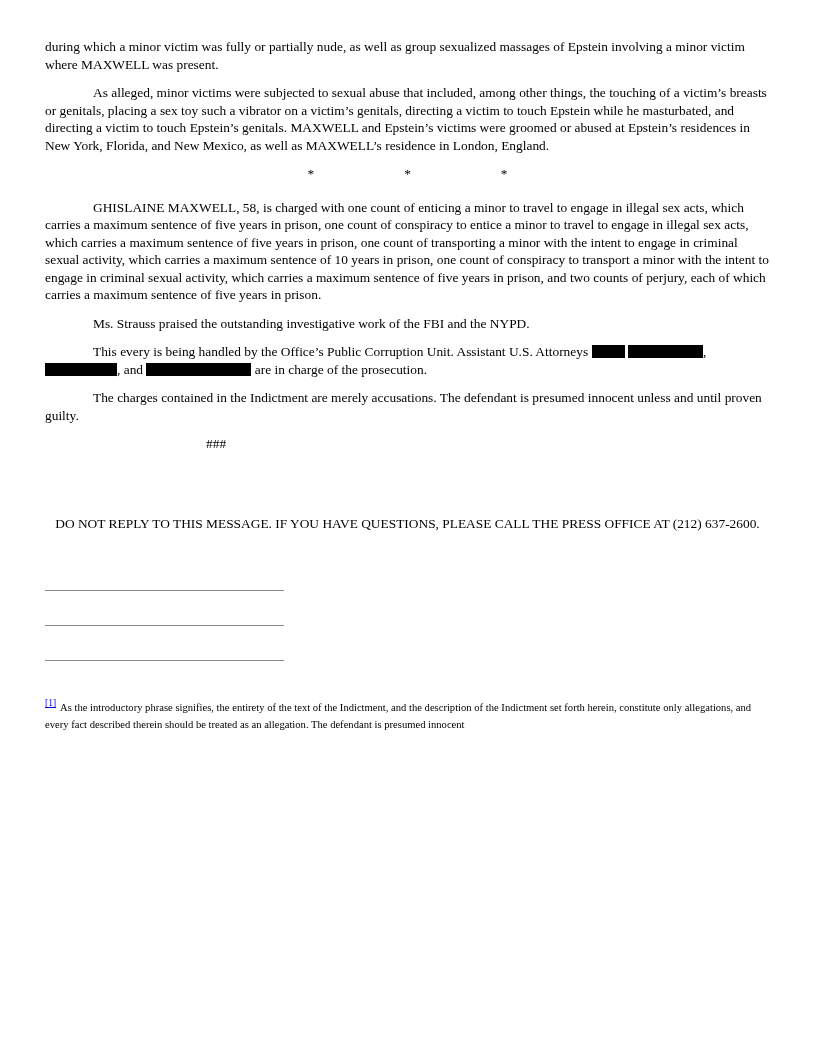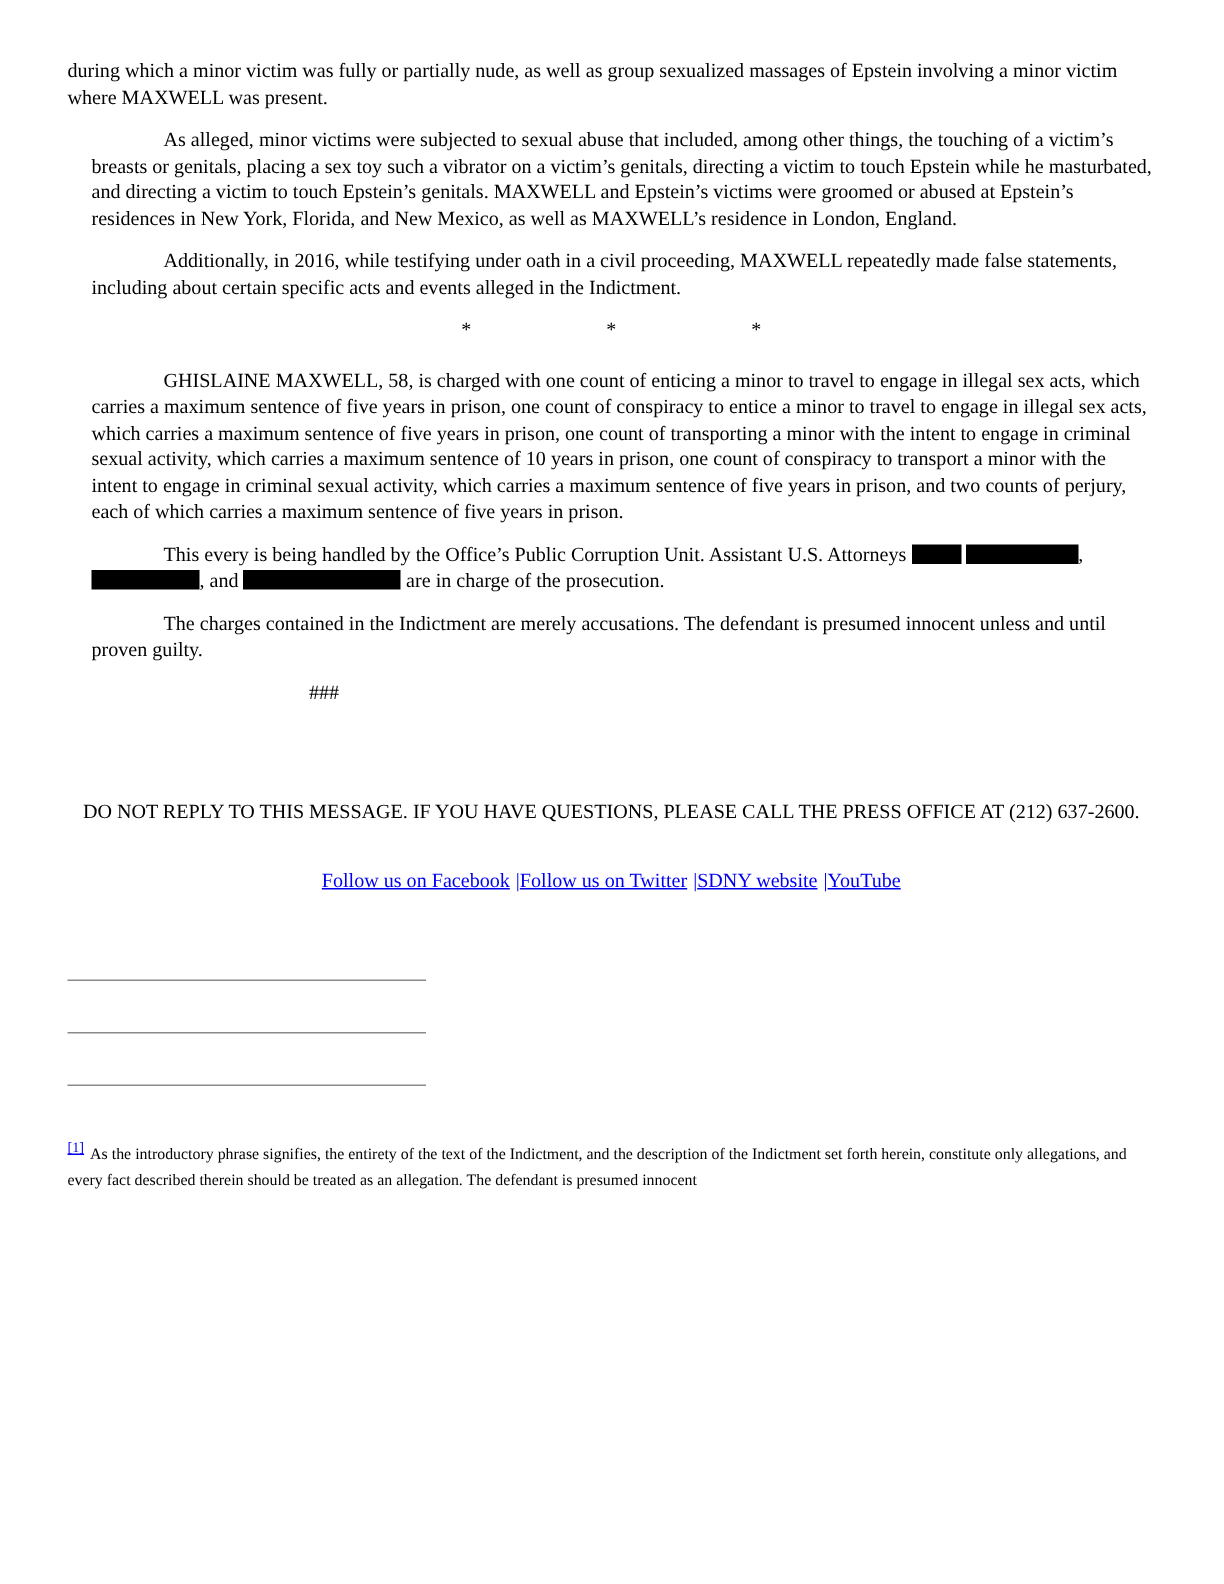--- a/index.html
+++ b/index.html
@@ -11,21 +11,21 @@
     margin: 0 auto;
     background: #ffffff;
     padding: 38px 46px 0 45px;
     font-family: "Liberation Serif", serif;
     font-size: 13.4px;
     line-height: 17.5px;
     color: #000000;
     overflow: hidden;
   }
   .para { margin-bottom: 11px; }
-  .indent { text-indent: 48px; margin-left: 16px; }
+  .indent { text-indent: 48px; }
   .asterisks {
     display: flex;
     justify-content: center;
     gap: 90px;
     margin: 5px 0 16px 0;
   }
   .asterisks span { display: inline-block; }
   .redact {
     display: inline-block;
     height: 13px;
@@ -74,45 +74,42 @@
 </style>
 </head>
 <body>
 
 <div class="page">
 
   <p class="para">during which a minor victim was fully or partially nude, as well as group sexualized massages of Epstein involving a minor victim where MAXWELL was present.</p>
 
   <p class="para indent">As alleged, minor victims were subjected to sexual abuse that included, among other things, the touching of a victim’s breasts or genitals, placing a sex toy such a vibrator on a victim’s genitals, directing a victim to touch Epstein while he masturbated, and directing a victim to touch Epstein’s genitals.  MAXWELL and Epstein’s victims were groomed or abused at Epstein’s residences in New York, Florida, and New Mexico, as well as MAXWELL’s residence in London, England.</p>
 
-  <p class="para indent">Additionally, in 2016, while testifying under oath in a civil proceeding, MAXWELL repeatedly made false statements, including about certain specific acts and events alleged in the Indictment.</p>
 
   <div class="asterisks">
     <span>*</span>
     <span>*</span>
     <span>*</span>
   </div>
 
   <p class="para indent">GHISLAINE MAXWELL, 58, is charged with one count of enticing a minor to travel to engage in illegal sex acts, which carries a maximum sentence of five years in prison, one count of conspiracy to entice a minor to travel to engage in illegal sex acts, which carries a maximum sentence of five years in prison, one count of transporting a minor with the intent to engage in criminal sexual activity, which carries a maximum sentence of 10 years in prison, one count of conspiracy to transport a minor with the intent to engage in criminal sexual activity, which carries a maximum sentence of five years in prison, and two counts of perjury, each of which carries a maximum sentence of five years in prison.</p>
 
 
+  <p class="para indent">Ms. Strauss praised the outstanding investigative work of the FBI and the NYPD.</p>
 
   <p class="para indent"><span>This every is being handled by the Office’s Public Corruption Unit.  Assistant U.S. Attorneys </span><span class="redact w33"></span>
     <span class="redact w75"></span><span>, </span><span class="redact w72"></span><span>, and </span><span class="redact w105"></span><span> are in charge of the prosecution.</span></p>
 
   <p class="para indent">The charges contained in the Indictment are merely accusations.  The defendant is presumed innocent unless and until proven guilty.</p>
 
 
   <p class="para end-marker">###</p>
 
   <p class="notice">DO NOT REPLY TO THIS MESSAGE. IF YOU HAVE QUESTIONS, PLEASE CALL THE PRESS OFFICE AT (212) 637-2600.</p>
 
-  <div class="links-row">
-    <a>Follow us on Facebook</a><span class="pipe">|</span><a>Follow us on Twitter</a><span class="pipe">|</span><a>SDNY website</a><span class="pipe">|</span><a>YouTube</a>
-  </div>
 
   <div class="sep-block">
     <div class="sep-line"></div>
     <div class="sep-line"></div>
     <div class="sep-line"></div>
   </div>
 
   <p class="footnote"><a class="footnote-ref">[1]</a><span>As the introductory phrase signifies, the entirety of the text of the Indictment, and the description of the Indictment set forth herein, constitute only allegations, and every fact described therein should be treated as an allegation.  The defendant is presumed innocent</span></p>
 
 </div>

